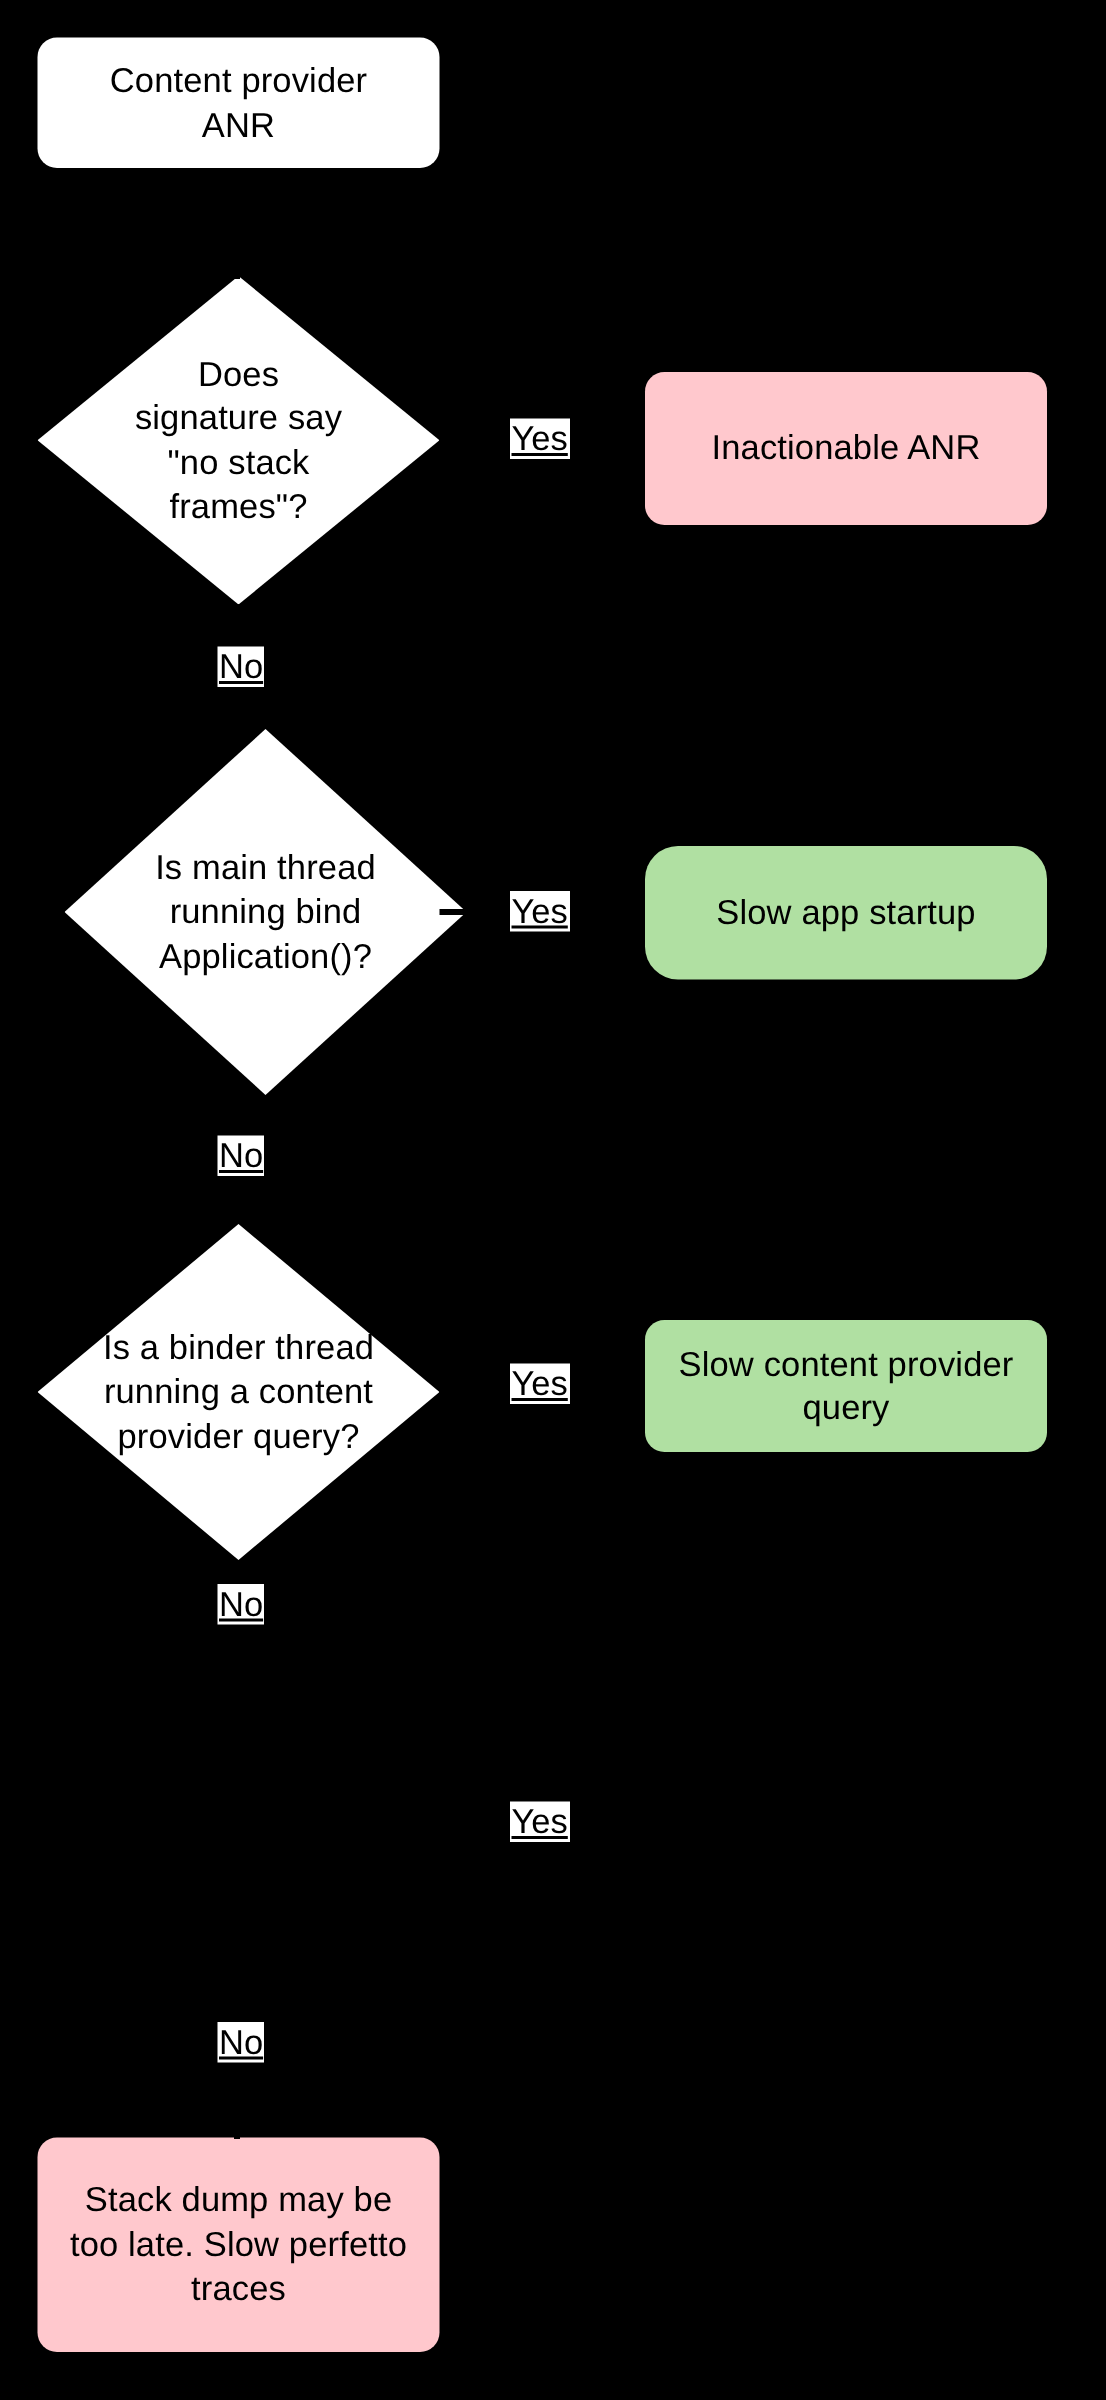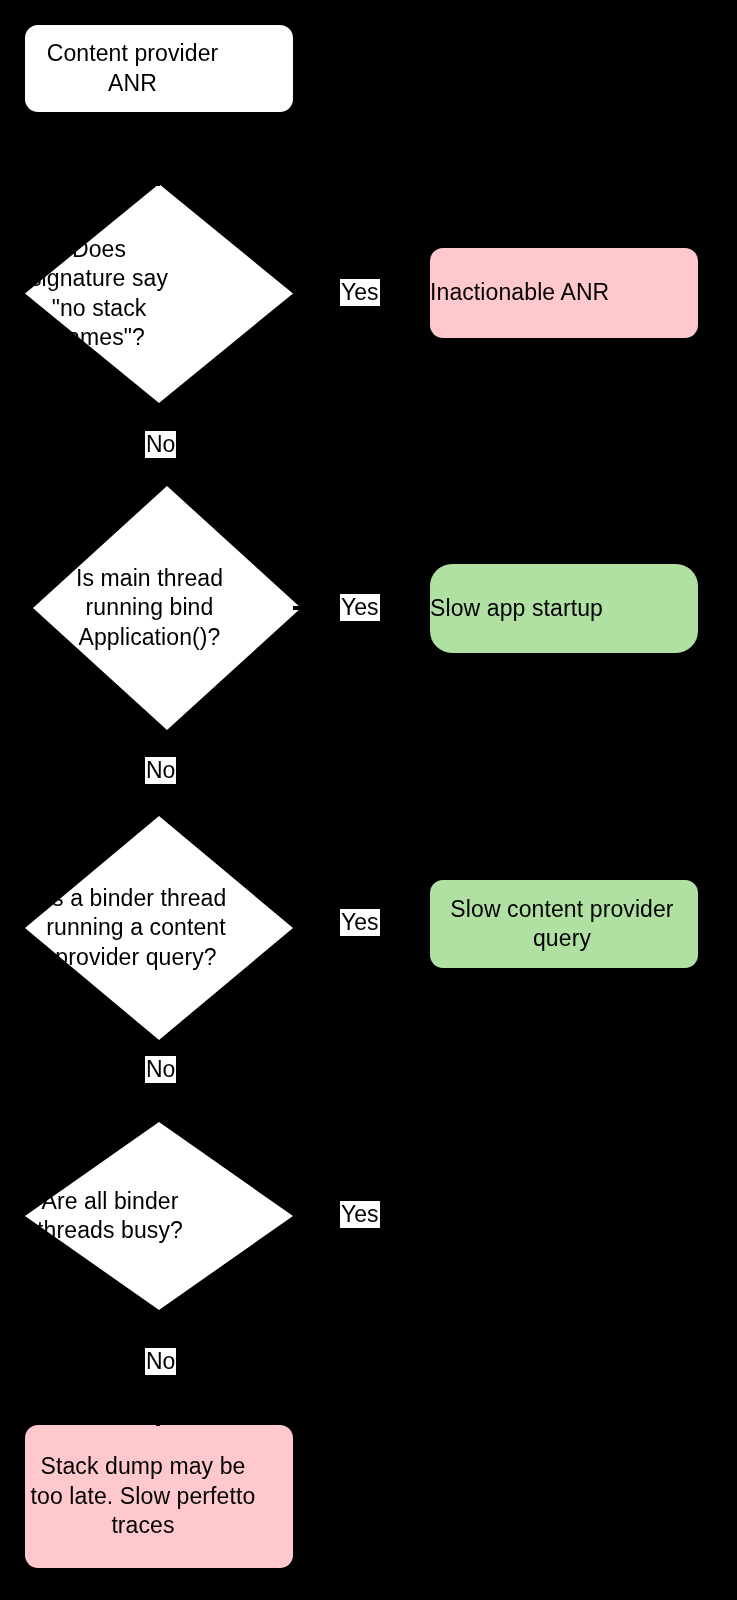--- a/index.html
+++ b/index.html
@@ -23,21 +23,21 @@
     width: 737px;
     height: 1600px;
   }
 
   
   .node {
     position: absolute;
     box-sizing: border-box;
     display: flex;
     align-items: center;
-    justify-content: flex-start;
+    justify-content: center;
     text-align: center;
     color: #000000;
     line-height: 1.28;
     font-size: 23px;
     letter-spacing: 0.1px;
   }
 
   .node-rect {
     border-radius: 13px;
   }
@@ -79,20 +79,21 @@
   .edge-label {
     position: absolute;
     background: #ffffff;
     color: #000000;
     font-size: 23px;
     line-height: 1.18;
     padding: 0px 1px;
     box-sizing: border-box;
     white-space: nowrap;
     z-index: 5;
+    text-decoration: underline;
   }
 
   
   .edge-line {
     position: absolute;
     background: #000000;
     z-index: 1;
   }
 </style>
 </head>
@@ -112,46 +113,42 @@
 
   <div class="node node-rect node-terminal" style="left:25px; top:25px; width:268px; height:87px; font-size:23px;">
     <span style="display:block; max-width:215px;">Content provider ANR</span>
   </div>
 
   <div class="node node-decision" style="left:25px; top:184px; width:268px; height:219px; font-size:23px;">
     <div class="diamond-shape"></div>
     <span class="diamond-label" style="max-width:148px;">Does signature say "no stack frames"?</span>
   </div>
 
-  <div class="node node-rect node-result-pink" style="left:430px; top:248px; width:268px; height:90px; font-size:23px;">
+  <div class="node node-rect node-result-pink" style="left:430px; top:248px; width:268px; height:102px; font-size:23px;">
     <span style="display:block; max-width:242px;">Inactionable ANR</span>
   </div>
 
-  <div class="node node-decision" style="left:33px; top:486px; width:268px; height:244px; font-size:23px;">
+  <div class="node node-decision" style="left:43px; top:486px; width:268px; height:244px; font-size:23px;">
     <div class="diamond-shape"></div>
     <span class="diamond-label" style="max-width:233px;">Is main thread running bind Application()?</span>
   </div>
 
   <div class="node node-rect node-result-green" style="left:430px; top:564px; width:268px; height:89px; font-size:23px;border-radius:22px;">
     <span style="display:block; max-width:242px;">Slow app startup</span>
   </div>
 
   <div class="node node-rect node-result-green" style="left:430px; top:880px; width:268px; height:88px; font-size:23px;">
     <span style="display:block; max-width:264px;">Slow content provider query</span>
   </div>
 
   <div class="node node-decision" style="left:25px; top:816px; width:268px; height:224px; font-size:23px;">
     <div class="diamond-shape"></div>
     <span class="diamond-label" style="max-width:222px;">Is a binder thread running a content provider query?</span>
   </div>
 
-  <div class="node node-decision" style="left:25px; top:1122px; width:268px; height:188px; font-size:23px;">
-    <div class="diamond-shape"></div>
-    <span class="diamond-label" style="max-width:170px;">Are all binder threads busy?</span>
-  </div>
 
 
   <div class="node node-rect node-result-pink" style="left:25px; top:1425px; width:268px; height:143px; font-size:23px;">
     <span style="display:block; max-width:236px;">Stack dump may be too late. Slow perfetto traces</span>
   </div>
 
   <div class="edge-label" style="left:340px; top:279px;">Yes</div>
 
   <div class="edge-label" style="left:145px; top:431px;">No</div>
 

